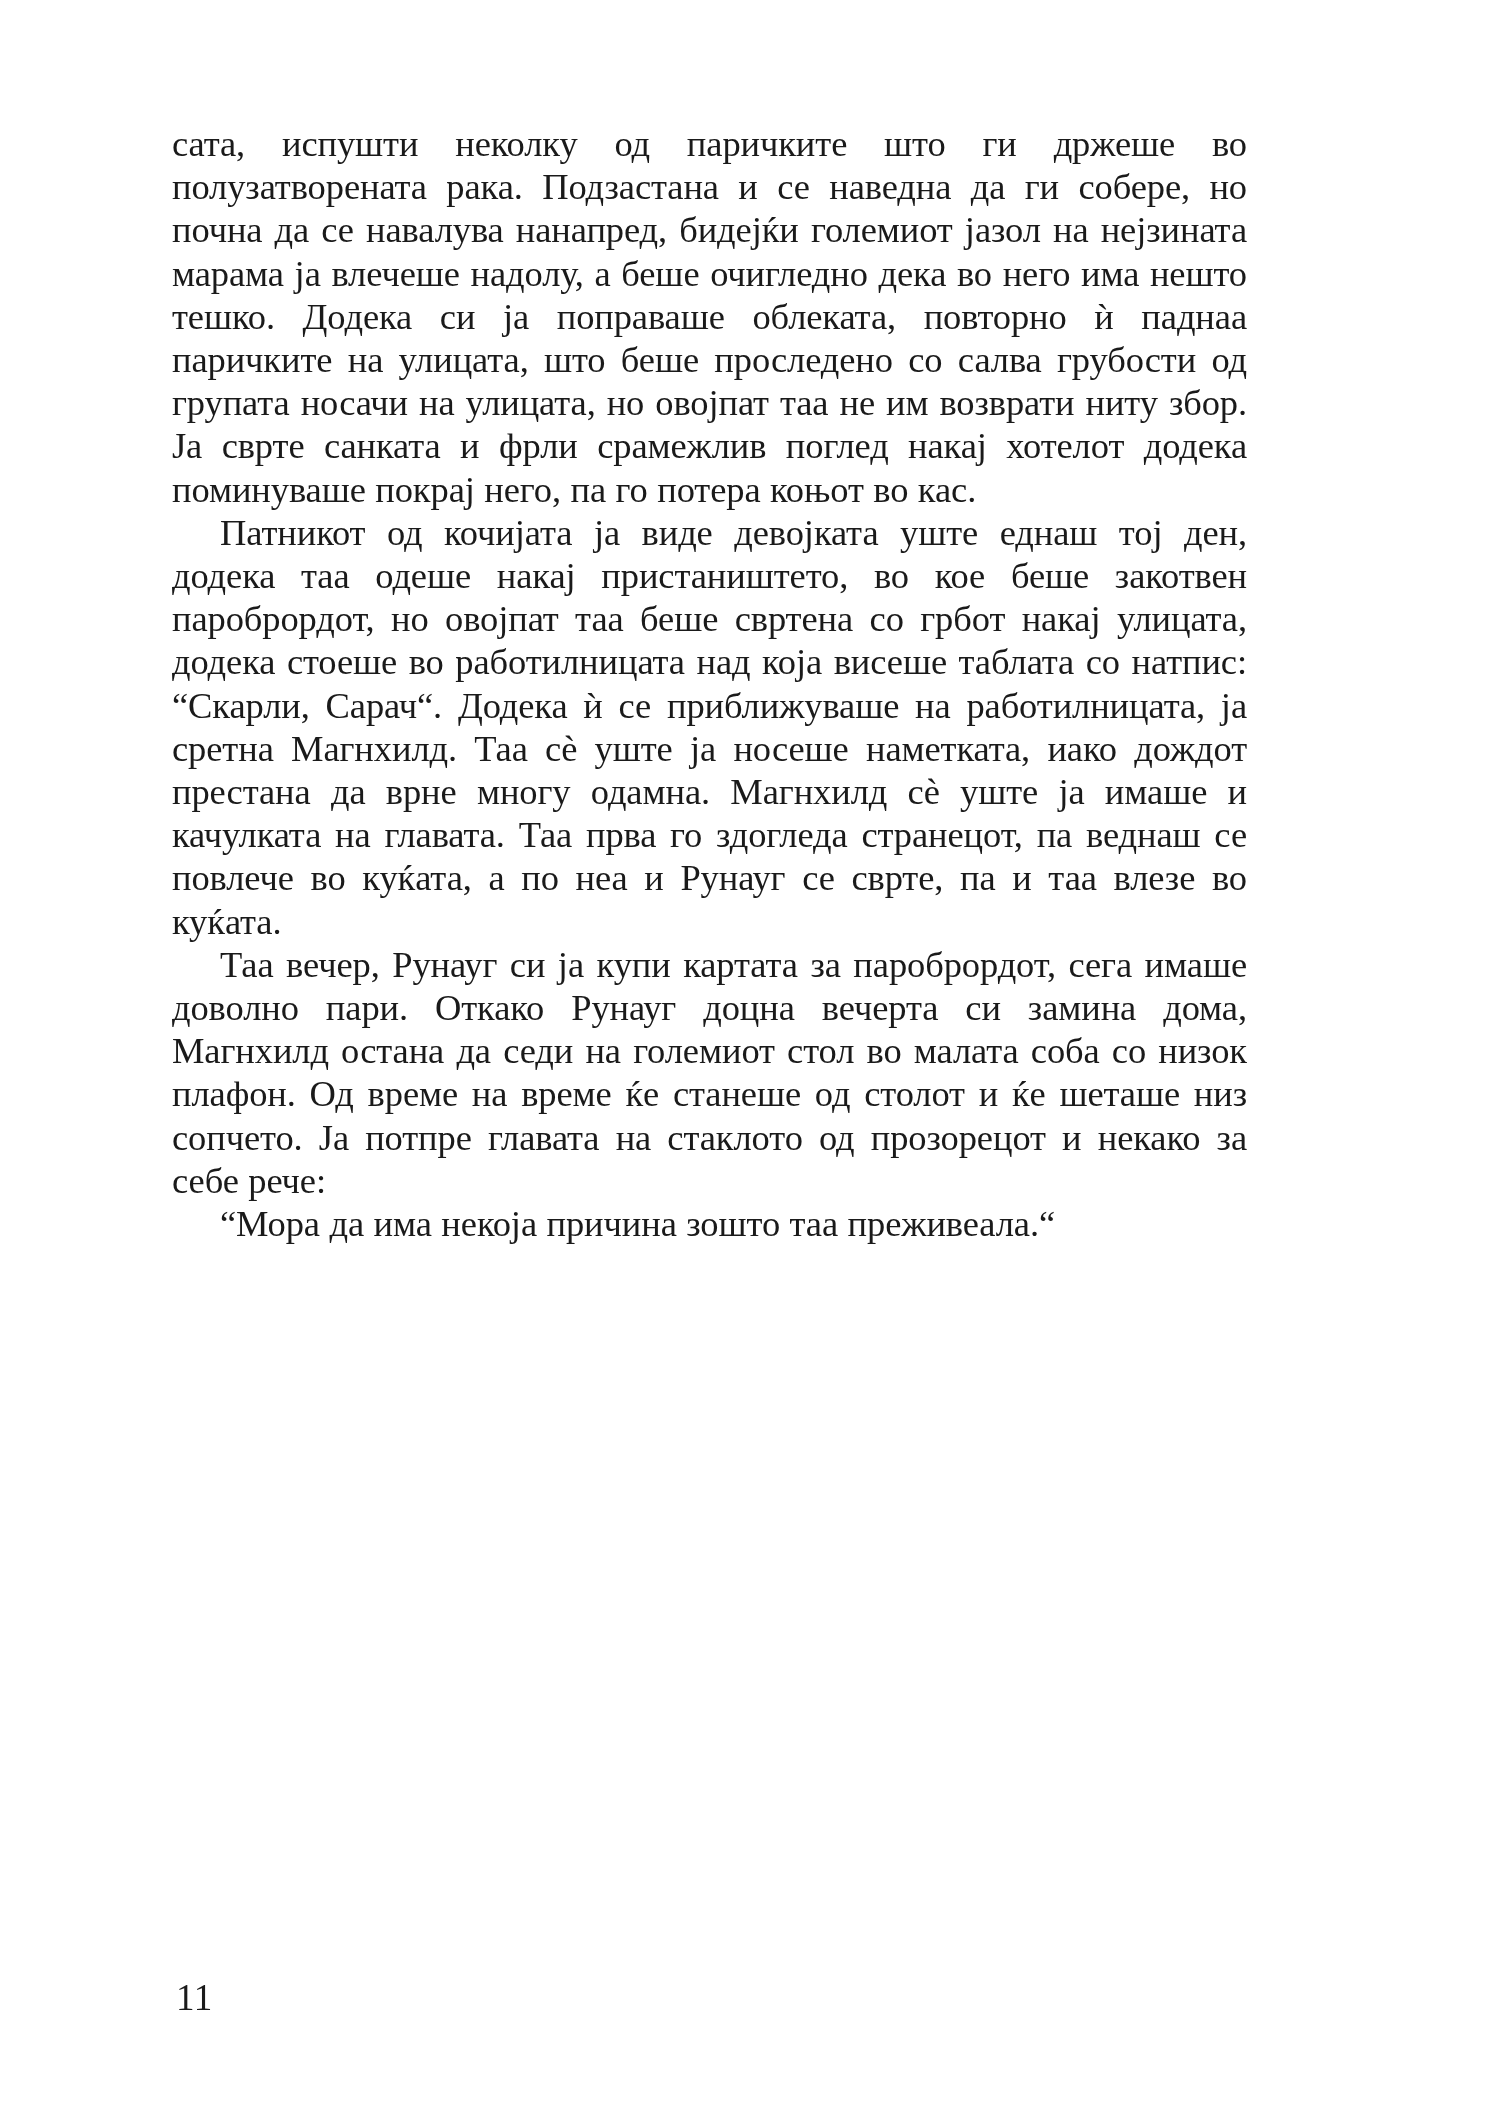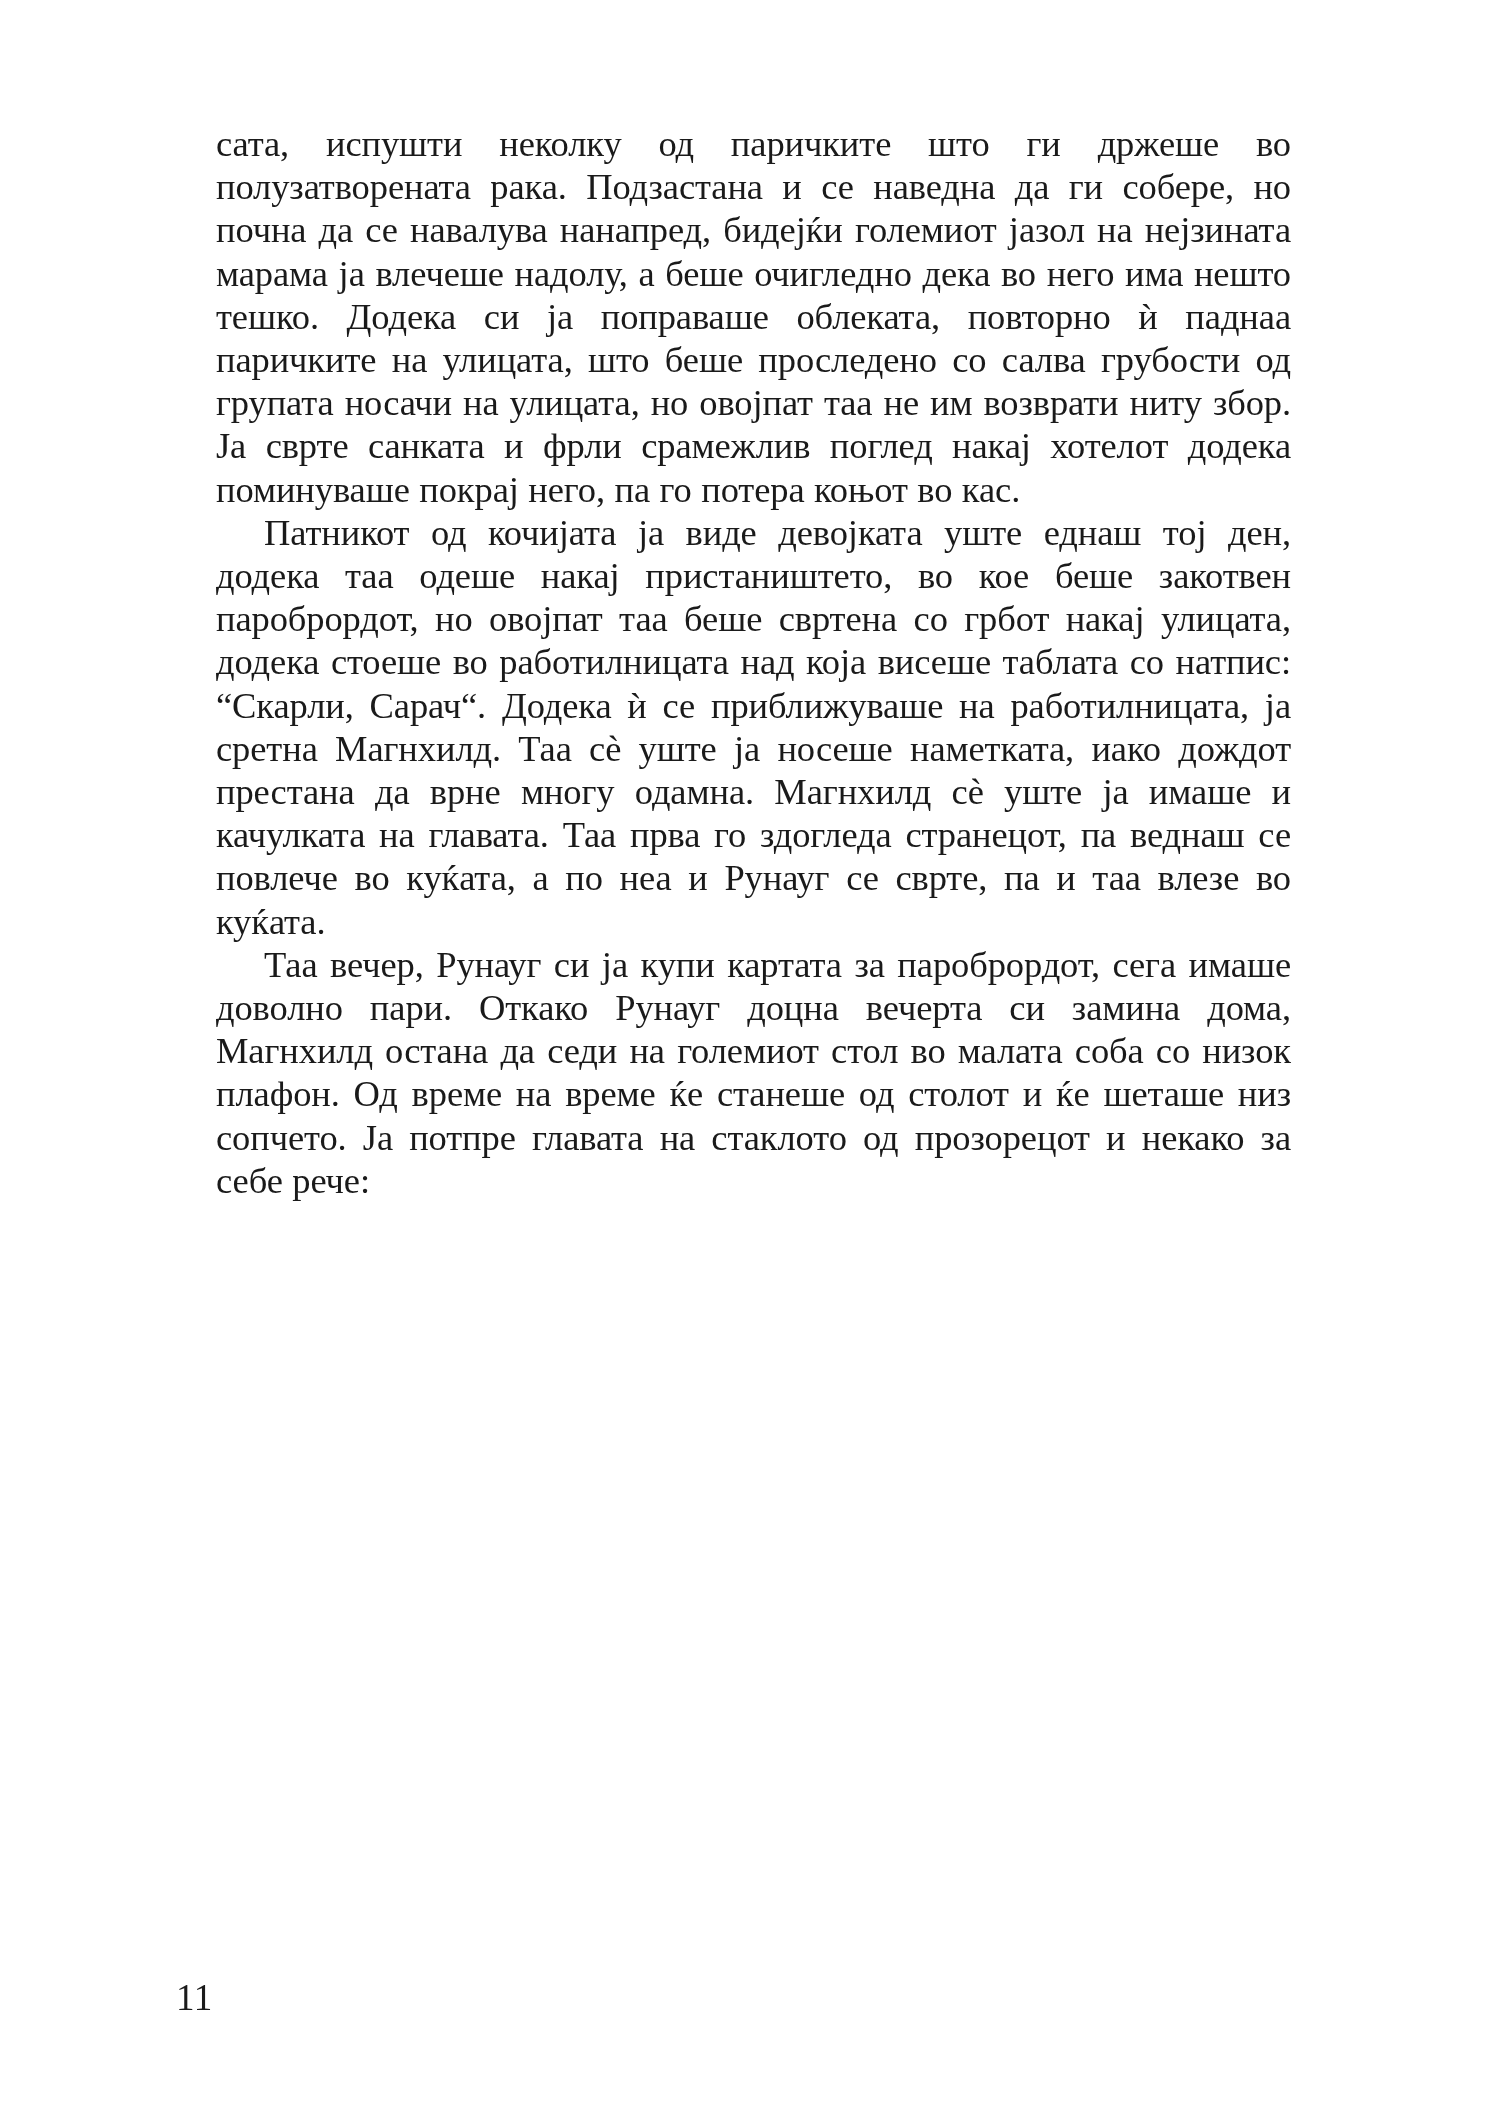--- a/index.html
+++ b/index.html
@@ -20,21 +20,20 @@
     left: 0; top: 0;
     width: 1500px;
     height: 2121px;
     background: #ffffff;
   }
   .text-block {
     position: absolute;
     left: 172px;
     top: 122px;
     width: 1075px;
-    margin-left: 44px;
   }
   .para {
     margin: 0;
     text-align: justify;
     text-justify: inter-word;
     font-size: 36.5px;
     line-height: 43.2px;
     letter-spacing: -0.1px;
     word-spacing: 0.5px;
     hyphens: manual;
@@ -58,17 +57,18 @@
 </style>
 </head>
 <body>
 
 <div class="page">
 
   <div class="text-block">
     <p class="para cont">сата, испушти неколку од паричките што ги држеше во полузатворената рака. Подзастана и се наведна да ги собере, но почна да се навалува нанапред, бидејќи големиот јазол на нејзината марама ја влечеше надолу, а беше очигледно дека во него има нешто тешко. Додека си ја поправаше облеката, повторно ѝ паднаа паричките на улицата, што беше проследено со салва грубости од групата носачи на улицата, но овојпат таа не им возврати ниту збор. Ја сврте санката и фрли срамежлив поглед накај хотелот додека поминуваше покрај него, па го потера коњот во кас.</p>
     <p class="para indent">Патникот од кочијата ја виде девојката уште еднаш тој ден, додека таа одеше накај пристаништето, во кое беше закотвен паробрордот, но овојпат таа беше свртена со грбот накај улицата, додека стоеше во работилницата над која висеше таблата со натпис: “Скарли, Сарач“. Додека ѝ се приближуваше на работилницата, ја сретна Магнхилд. Таа сѐ уште ја носеше наметката, иако дождот престана да врне многу одамна. Магнхилд  сѐ уште ја имаше и качулката на главата. Таа прва го здогледа странецот, па веднаш се повлече во куќата, а по неа и Рунауг се сврте, па и таа влезе во куќата.</p>
     <p class="para indent">Таа вечер, Рунауг си ја купи картата за паробрордот, сега имаше доволно пари. Откако Рунауг доцна вечерта си замина дома, Магнхилд остана да седи на големиот стол во малата соба со низок плафон. Од време на време ќе станеше од столот и ќе шеташе низ сопчето. Ја потпре главата на стаклото од прозорецот и некако за себе рече:</p>
+    <p class="para indent">“Мора да има некоја причина зошто таа преживеала.“</p>
   </div>
 
   <div class="page-number">11</div>
 
 </div>
 
 </body></html>

